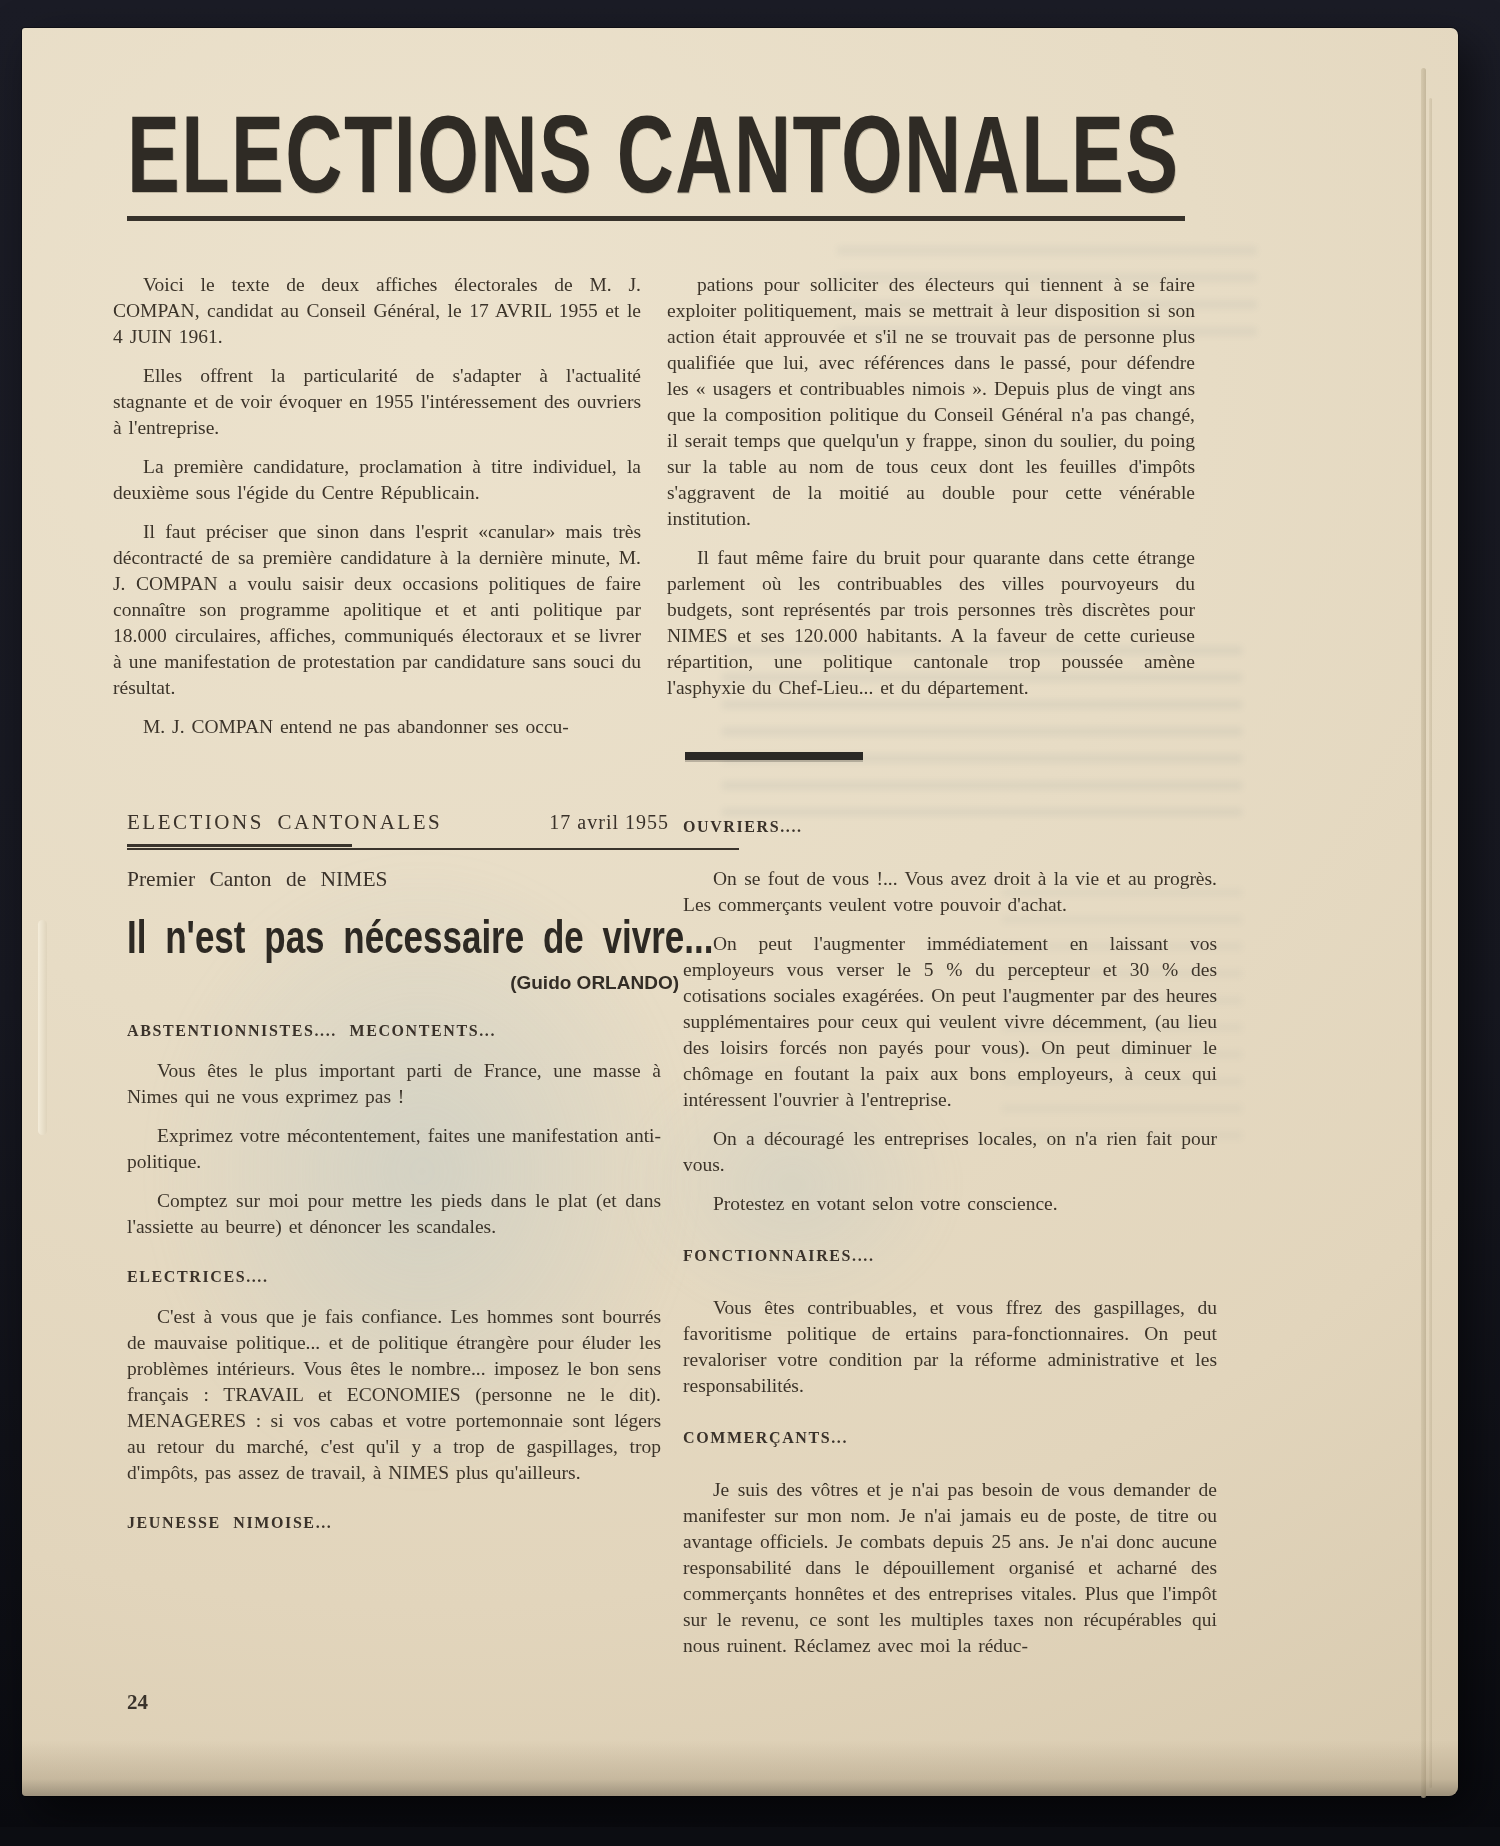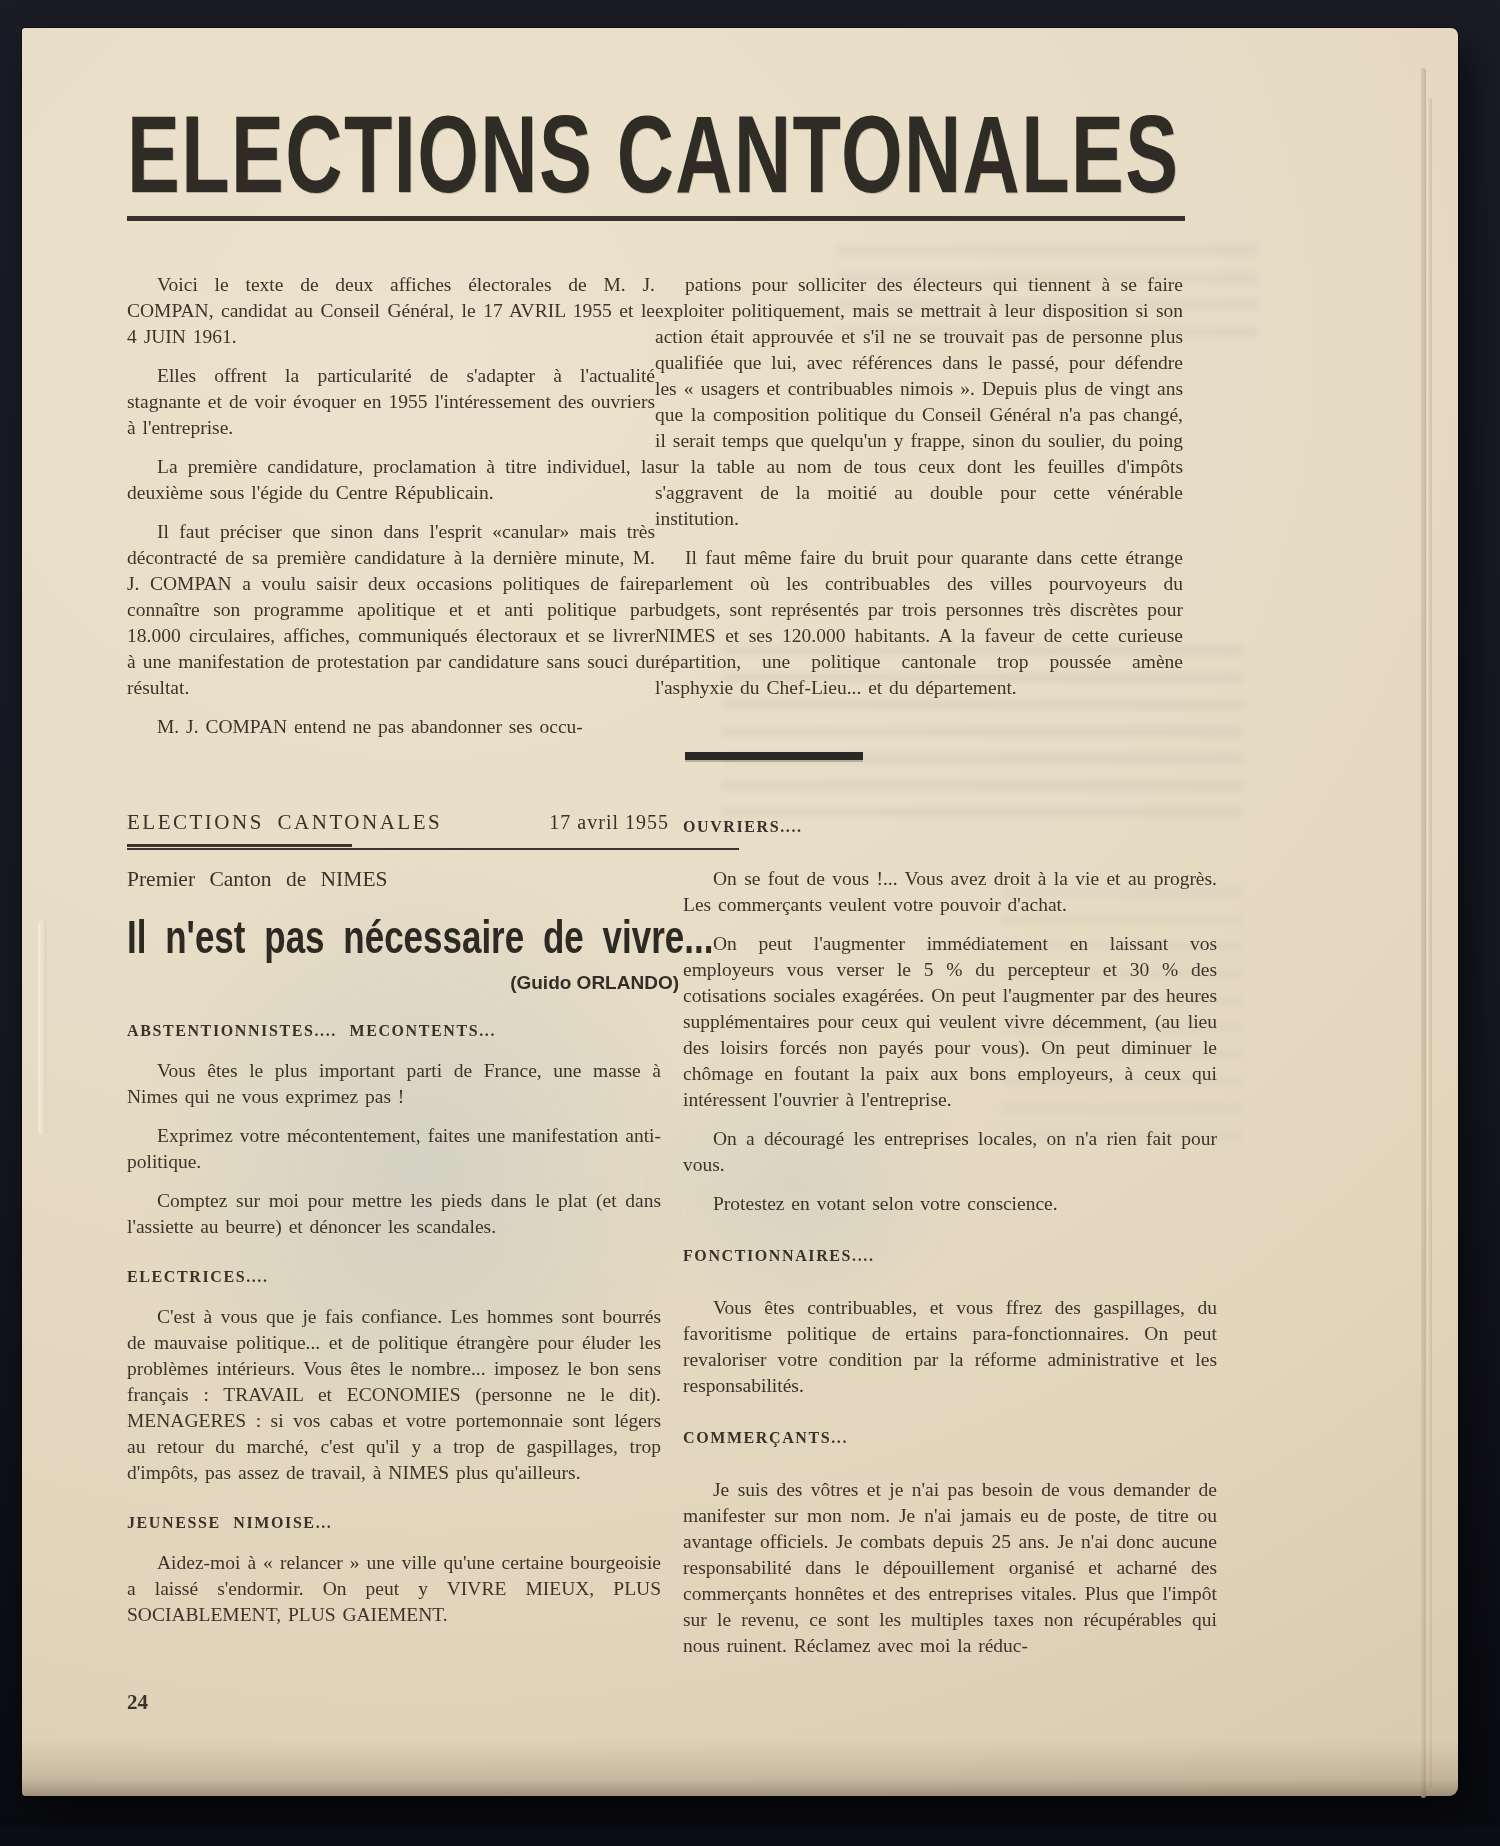--- a/index.html
+++ b/index.html
@@ -47,21 +47,21 @@
     transform:scaleX(.72); transform-origin:left center;
     text-shadow:1px 1px 0 rgba(60,50,35,.25);
   }
   .masthead-rule { position:absolute; left:105px; top:188px; width:1058px; height:5px; background:#37322b; }
 
   
   .col p, .section p {
     margin:0 0 13px 0; text-align:justify; text-indent:30px;
     font-size:19.5px; line-height:26px; color:#3c342a; word-spacing:2px;
   }
-  .intro { position:absolute; left:105px; top:244px; width:1082px; display:flex; }
+  .intro { position:absolute; left:91px; top:244px; width:1082px; display:flex; gap:26px; }
   .intro .col { width:528px; }
 
   .mid-bar { position:absolute; left:663px; top:724px; width:178px; height:8px; background:#2b2925;
     box-shadow:0 2px 0 rgba(43,41,37,.25); }
 
   
   .poster-left  { position:absolute; left:105px; top:782px; width:612px; }
   .poster-right { position:absolute; left:661px; top:782px; width:532px; }
 
   .kicker-row { display:flex; justify-content:space-between; align-items:baseline; padding-right:70px; }
@@ -149,21 +149,20 @@
         <p>Comptez sur moi pour mettre les pieds dans le plat (et dans l'assiette au beurre) et dénoncer les scandales.</p>
       </div>
 
       <div class="section">
         <h3 class="section-heading">ELECTRICES....</h3>
         <p>C'est à vous que je fais confiance. Les hommes sont bourrés de mauvaise politique... et de politique étrangère pour éluder les problèmes intérieurs. Vous êtes le nombre... imposez le bon sens français : TRAVAIL et ECONOMIES (personne ne le dit). MENAGERES : si vos cabas et votre portemonnaie sont légers au retour du marché, c'est qu'il y a trop de gaspillages, trop d'impôts, pas assez de travail, à NIMES plus qu'ailleurs.</p>
       </div>
 
       <div class="section">
         <h3 class="section-heading">JEUNESSE NIMOISE...</h3>
-        <p>Aidez-moi à « relancer » une ville qu'une certaine bourgeoisie a laissé s'endormir. On peut y VIVRE MIEUX, PLUS SOCIABLEMENT, PLUS GAIEMENT.</p>
       </div>
     </div>
 
     <div class="poster-right">
       <div class="section gap-lg">
         <h3 class="section-heading">OUVRIERS....</h3>
         <p>On se fout de vous !... Vous avez droit à la vie et au progrès. Les commerçants veulent votre pouvoir d'achat.</p>
         <p>On peut l'augmenter immédiatement en laissant vos employeurs vous verser le 5 % du percepteur et 30 % des cotisations sociales exagérées. On peut l'augmenter par des heures supplémentaires pour ceux qui veulent vivre décemment, (au lieu des loisirs forcés non payés pour vous). On peut diminuer le chômage en foutant la paix aux bons employeurs, à ceux qui intéressent l'ouvrier à l'entreprise.</p>
         <p>On a découragé les entreprises locales, on n'a rien fait pour vous.</p>
         <p>Protestez en votant selon votre conscience.</p>

